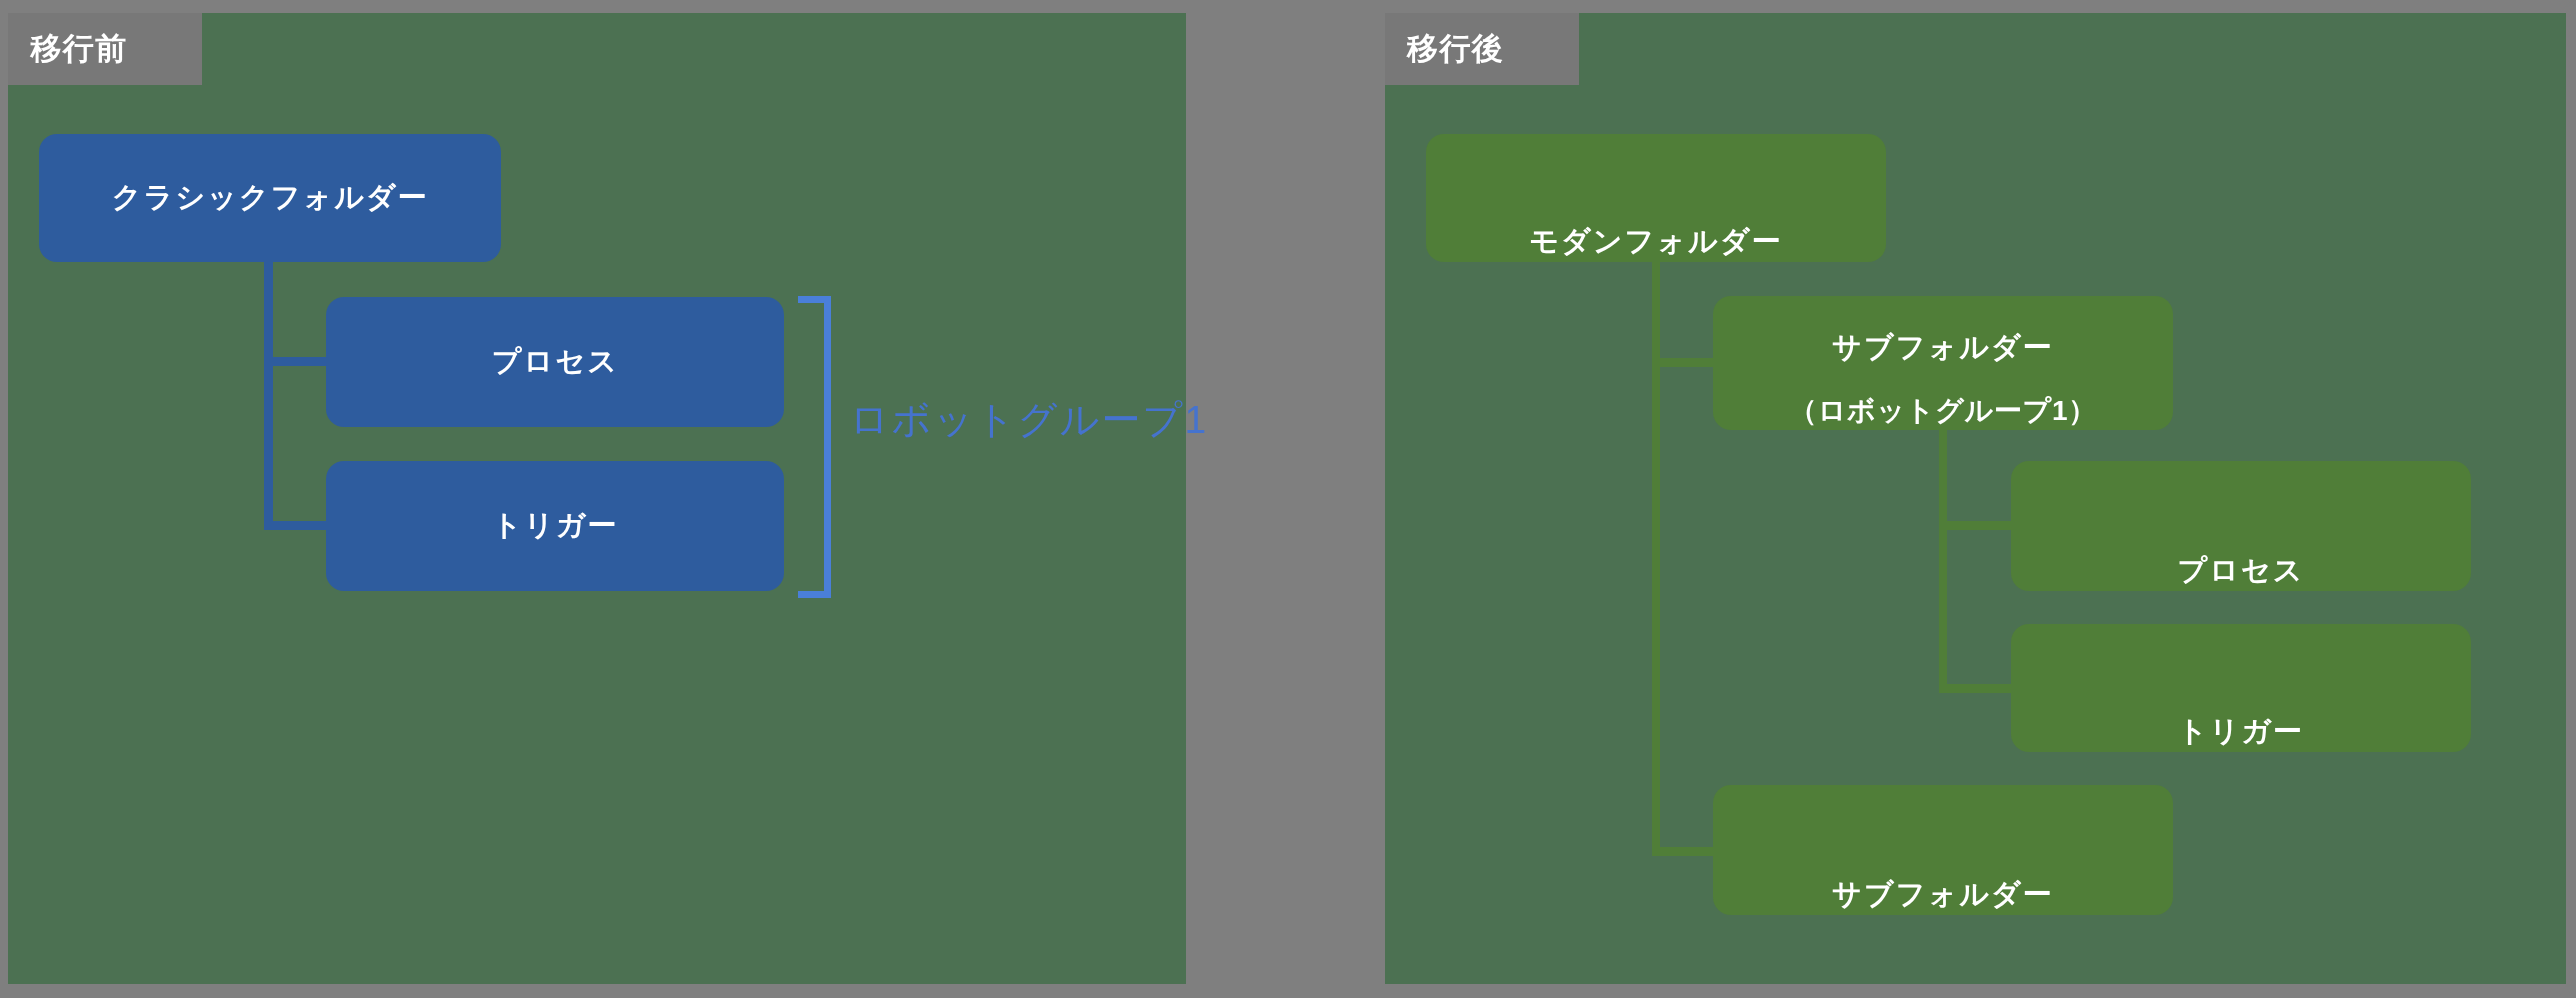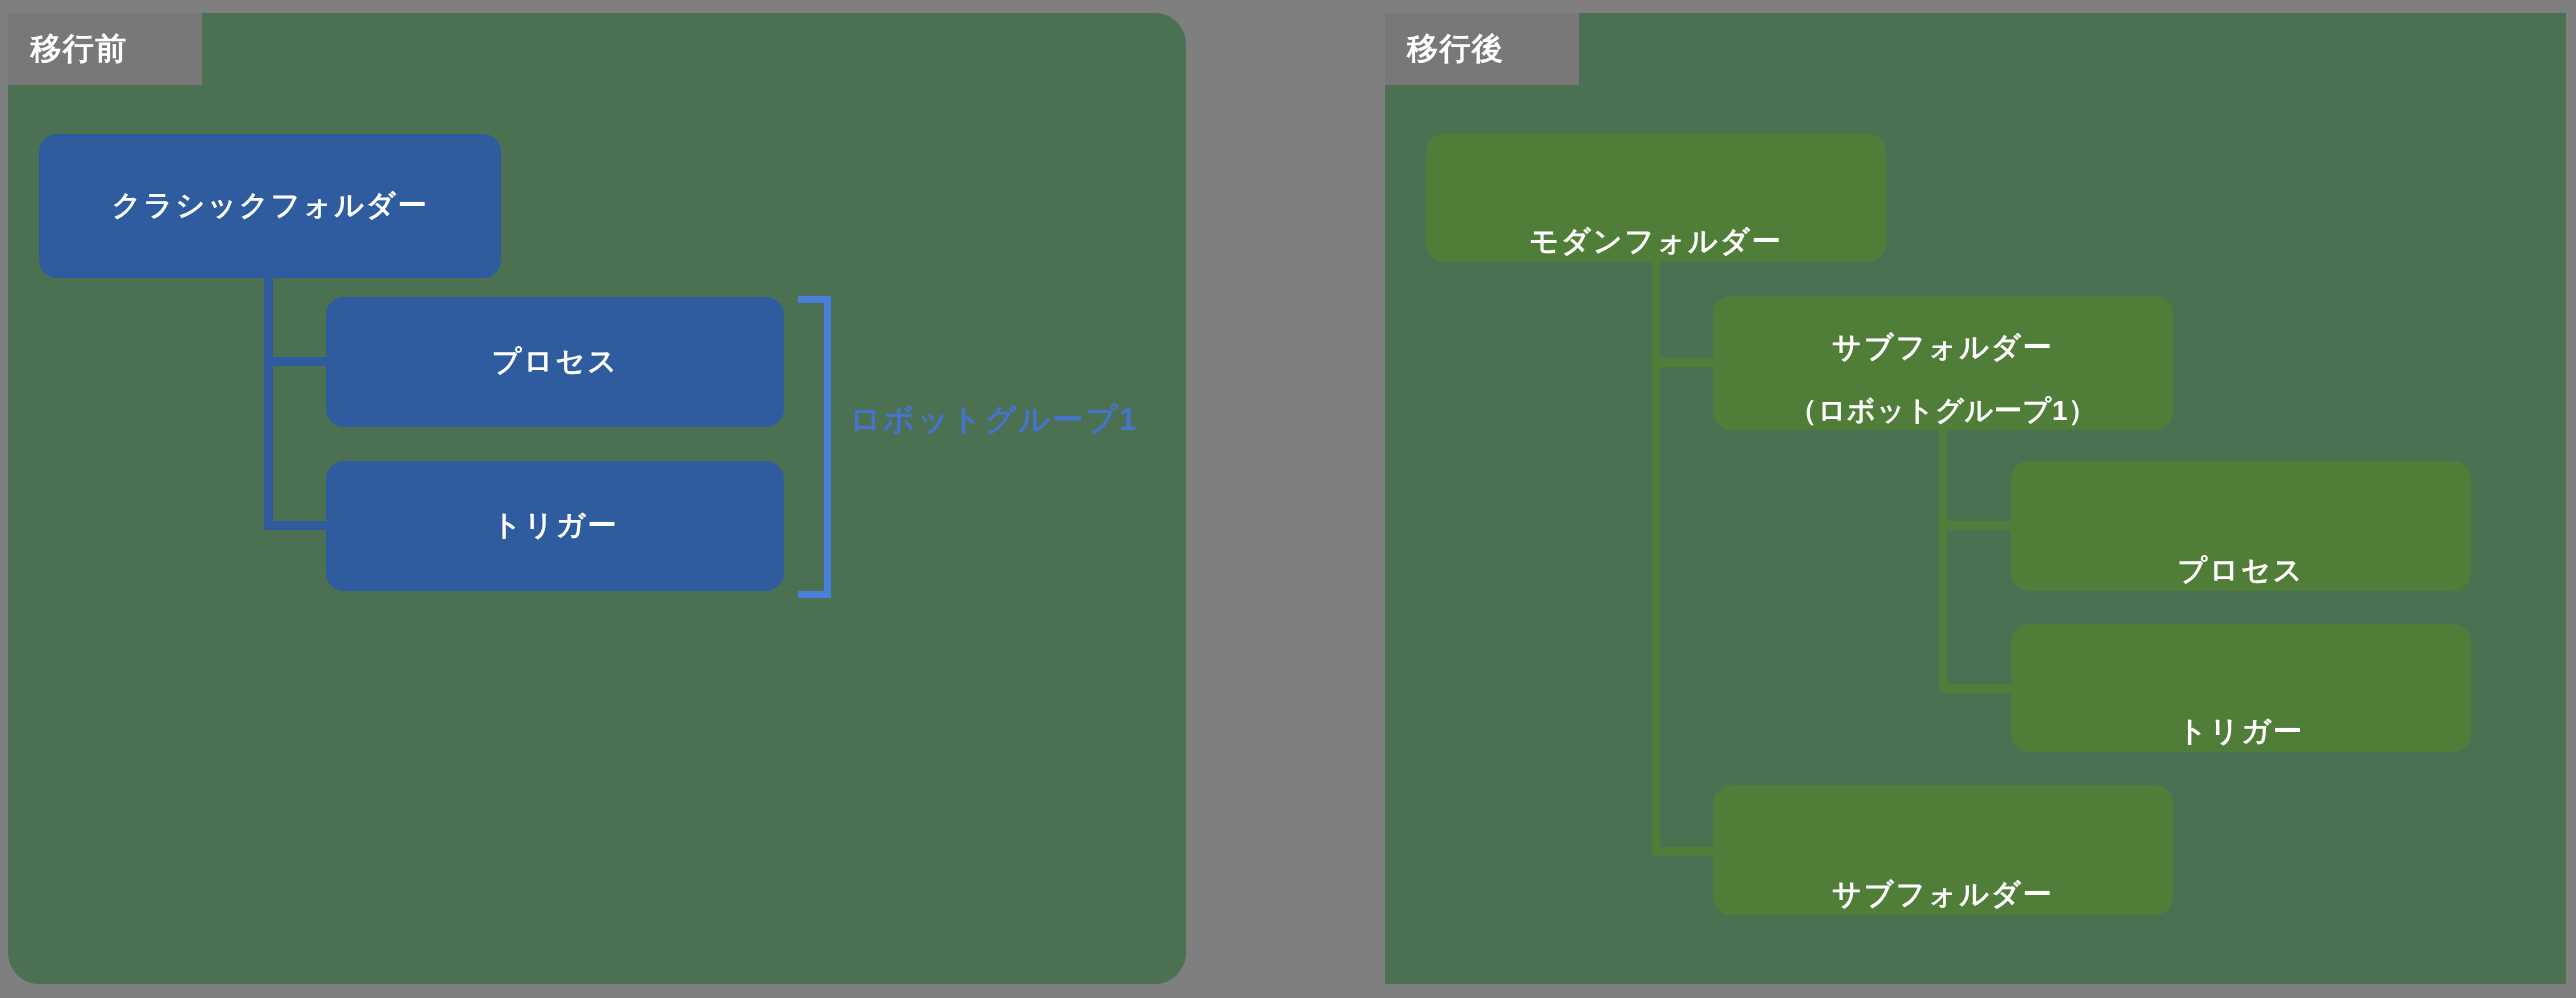--- a/index.html
+++ b/index.html
@@ -63,38 +63,38 @@
   .line-blue  { background: #2E5C9E; }
   .line-green { background: #507E38; }
   .bracket-part {
     position: absolute;
     background: #4A7FD9;
     z-index: 1;
   }
   .annotation {
     position: absolute;
     color: #4573CE;
-    font-size: 31px;
-    font-weight: bold;
+    font-size: 39px;
+    font-weight: normal;
     line-height: 67px;
     letter-spacing: 2.1px;
     white-space: nowrap;
     z-index: 2;
   }
 </style>
 </head>
 <body>
 
 <div class="canvas">
 
-  <section class="panel" style="left:8.4px; top:13.2px; width:1178px; height:971px;border-radius:31px;">
+  <section class="panel" style="left:8.4px; top:13.2px; width:1178px; height:971px;">
 
     <div class="tab">移行前</div>
 
-    <div class="box blue" style="left:31px; top:121px; width:462px; height:144px;">
+    <div class="box blue" style="left:31px; top:121px; width:462px; height:128px;">
       <span>クラシックフォルダー</span>
     </div>
 
     <div class="line line-blue" style="left:256px; top:249px; width:8.4px; height:267px;"></div>
     <div class="line line-blue" style="left:256px; top:344px; width:63px; height:8.4px;"></div>
     <div class="line line-blue" style="left:256px; top:508px; width:63px; height:8.4px;"></div>
 
     <div class="box blue" style="left:318px; top:284px; width:458px; height:130px;">
       <span>プロセス</span>
     </div>

